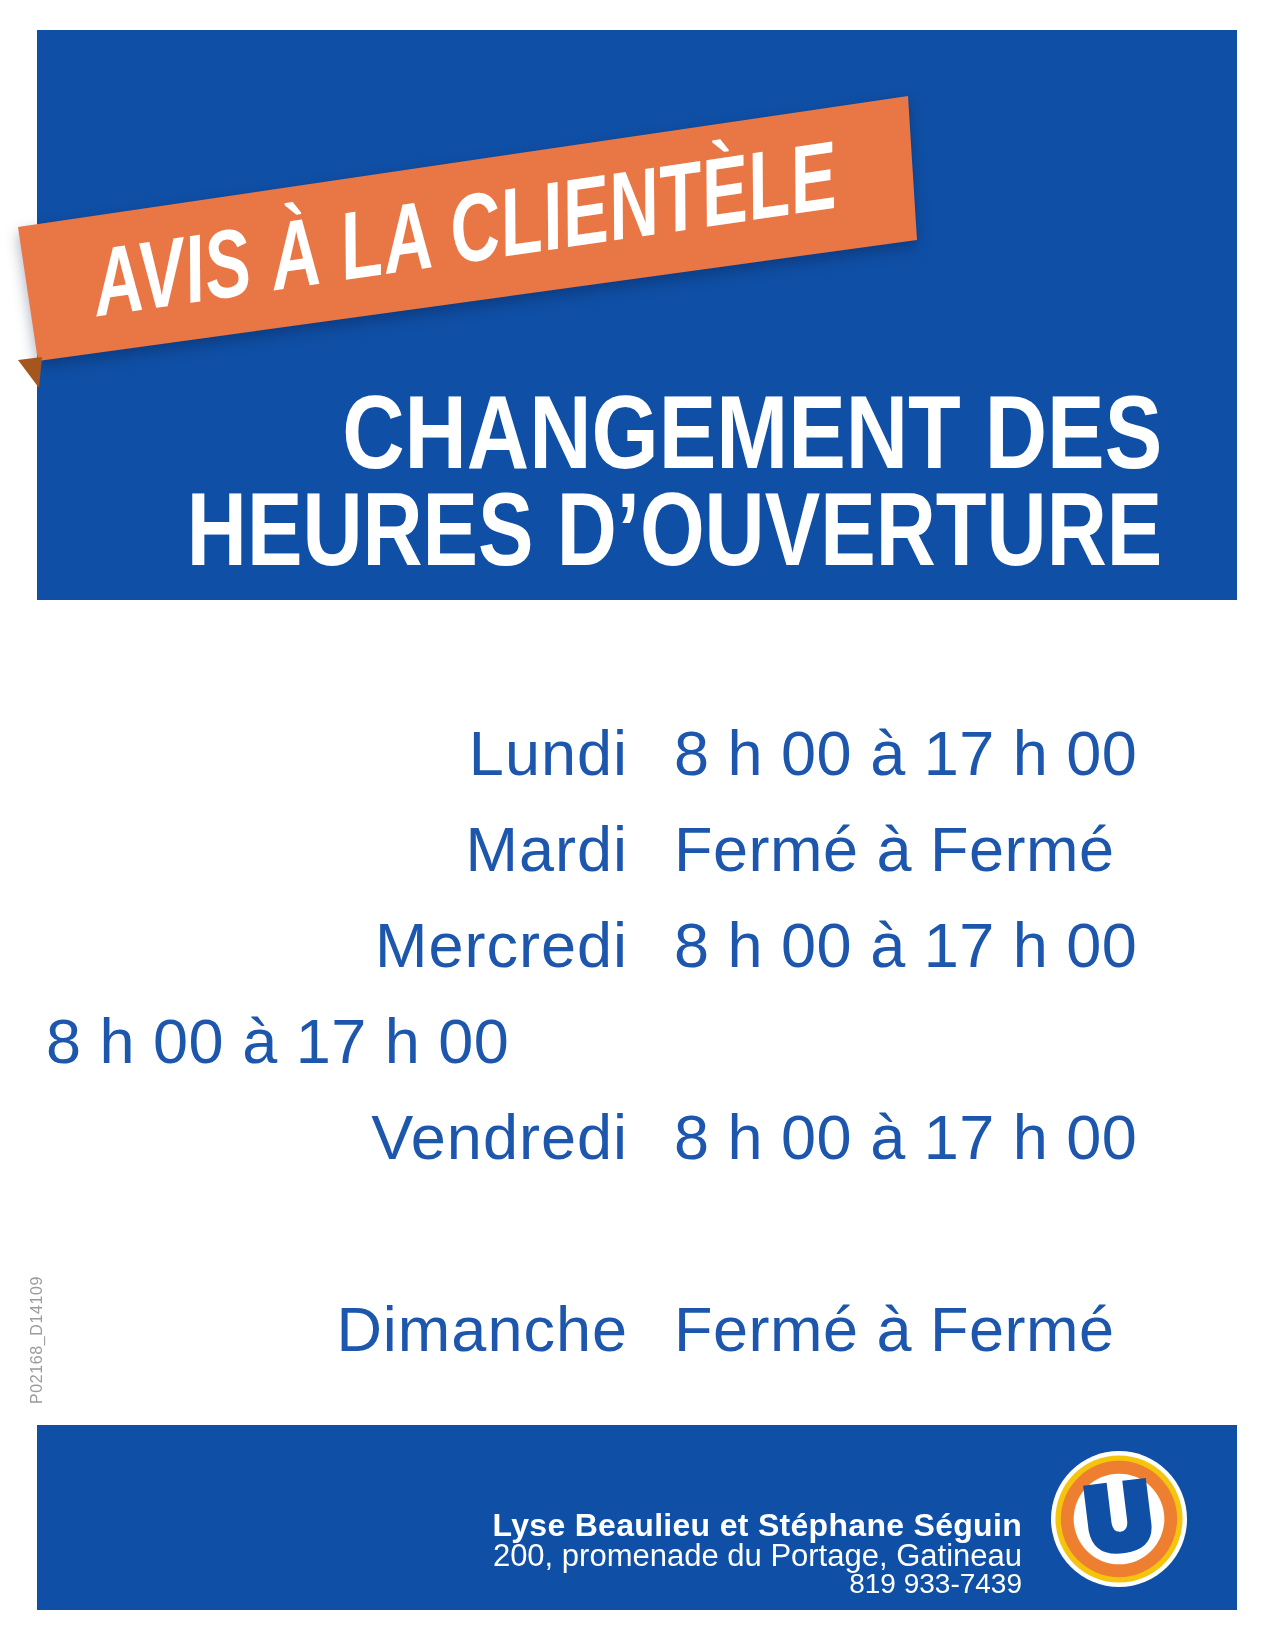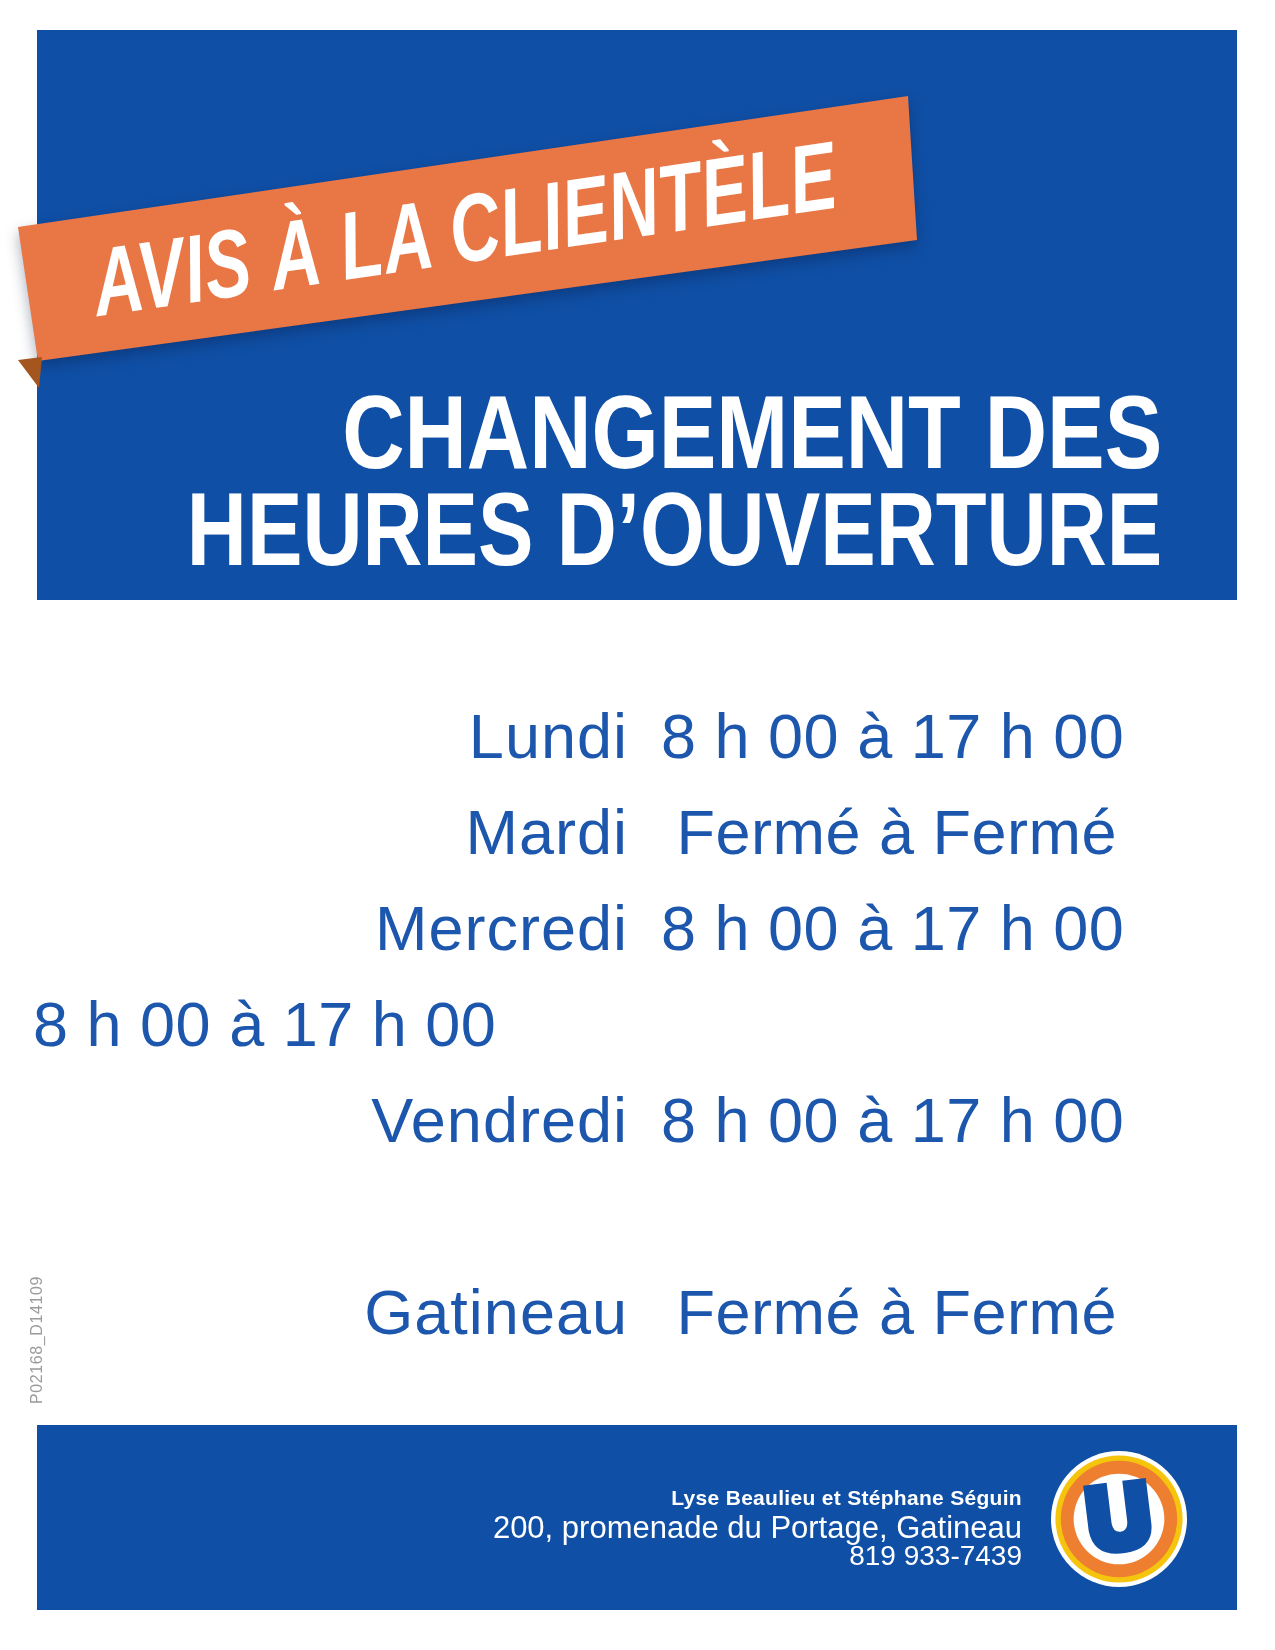--- a/index.html
+++ b/index.html
@@ -42,36 +42,36 @@
   
   .title{
     position:absolute; top:384px; right:113px;
     color:#ffffff; font-weight:bold; font-size:104px; line-height:97px;
     text-align:right; white-space:nowrap;
   }
   .title .t1{display:block; transform:scaleX(.83); transform-origin:100% 50%;}
   .title .t2{display:block; transform:scaleX(.80); transform-origin:100% 50%;}
   
   .schedule{
-    position:absolute; top:688px; left:0; right:0;
+    position:absolute; top:705px; left:0; right:0;
     color:#1c57ad; font-size:63px;
   }
   .srow{display:flex; height:96px; line-height:96px;}
   .sday{width:628px; text-align:right; letter-spacing:1px;}
-  .shours{width:456px; margin-left:33px; text-align:right; letter-spacing:0.5px; white-space:nowrap;}
+  .shours{width:456px; margin-left:46px; text-align:left; letter-spacing:0.5px; white-space:nowrap;}
   
   .footer-bar{
     position:absolute; left:37px; top:1425px; width:1200px; height:185px;
     background:#0f4fa5;
   }
   .footer-info{
     position:absolute; top:1481px; right:253px;
     color:#ffffff; text-align:right; white-space:nowrap;
   }
-  .fi-name{font-size:21px; line-height:33px; font-weight:bold; letter-spacing:.3px;}
+  .fi-name{font-size:32px; line-height:33px; font-weight:bold; letter-spacing:.3px;margin-top:28px;}
   .fi-addr{font-size:31px; line-height:28px;}
   .fi-phone{font-size:28px; line-height:28px;}
   .logo{
     position:absolute; left:1050px; top:1450px; width:138px; height:138px;
   }
   
   .print-code{
     position:absolute; left:28px; top:1404px;
     transform:rotate(-90deg); transform-origin:0 0;
     color:#9b9b9b; font-size:16px; letter-spacing:.6px; white-space:nowrap;
@@ -114,21 +114,21 @@
     <div class="srow">
       <div class="shours">8 h 00 à 17 h 00</div>
     </div>
     <div class="srow">
       <div class="sday">Vendredi</div>
       <div class="shours">8 h 00 à 17 h 00</div>
     </div>
     <div class="srow">
     </div>
     <div class="srow">
-      <div class="sday">Gatineau</div>
+      <div class="sday">Dimanche</div>
       <div class="shours">Fermé à Fermé</div>
     </div>
   </div>
 
   <div class="print-code">P02168_D14109</div>
 
   <div class="footer-bar"></div>
   <div class="footer-info">
     <div class="fi-name">Lyse Beaulieu et Stéphane Séguin</div>
     <div class="fi-addr">200, promenade du Portage, Gatineau</div>

